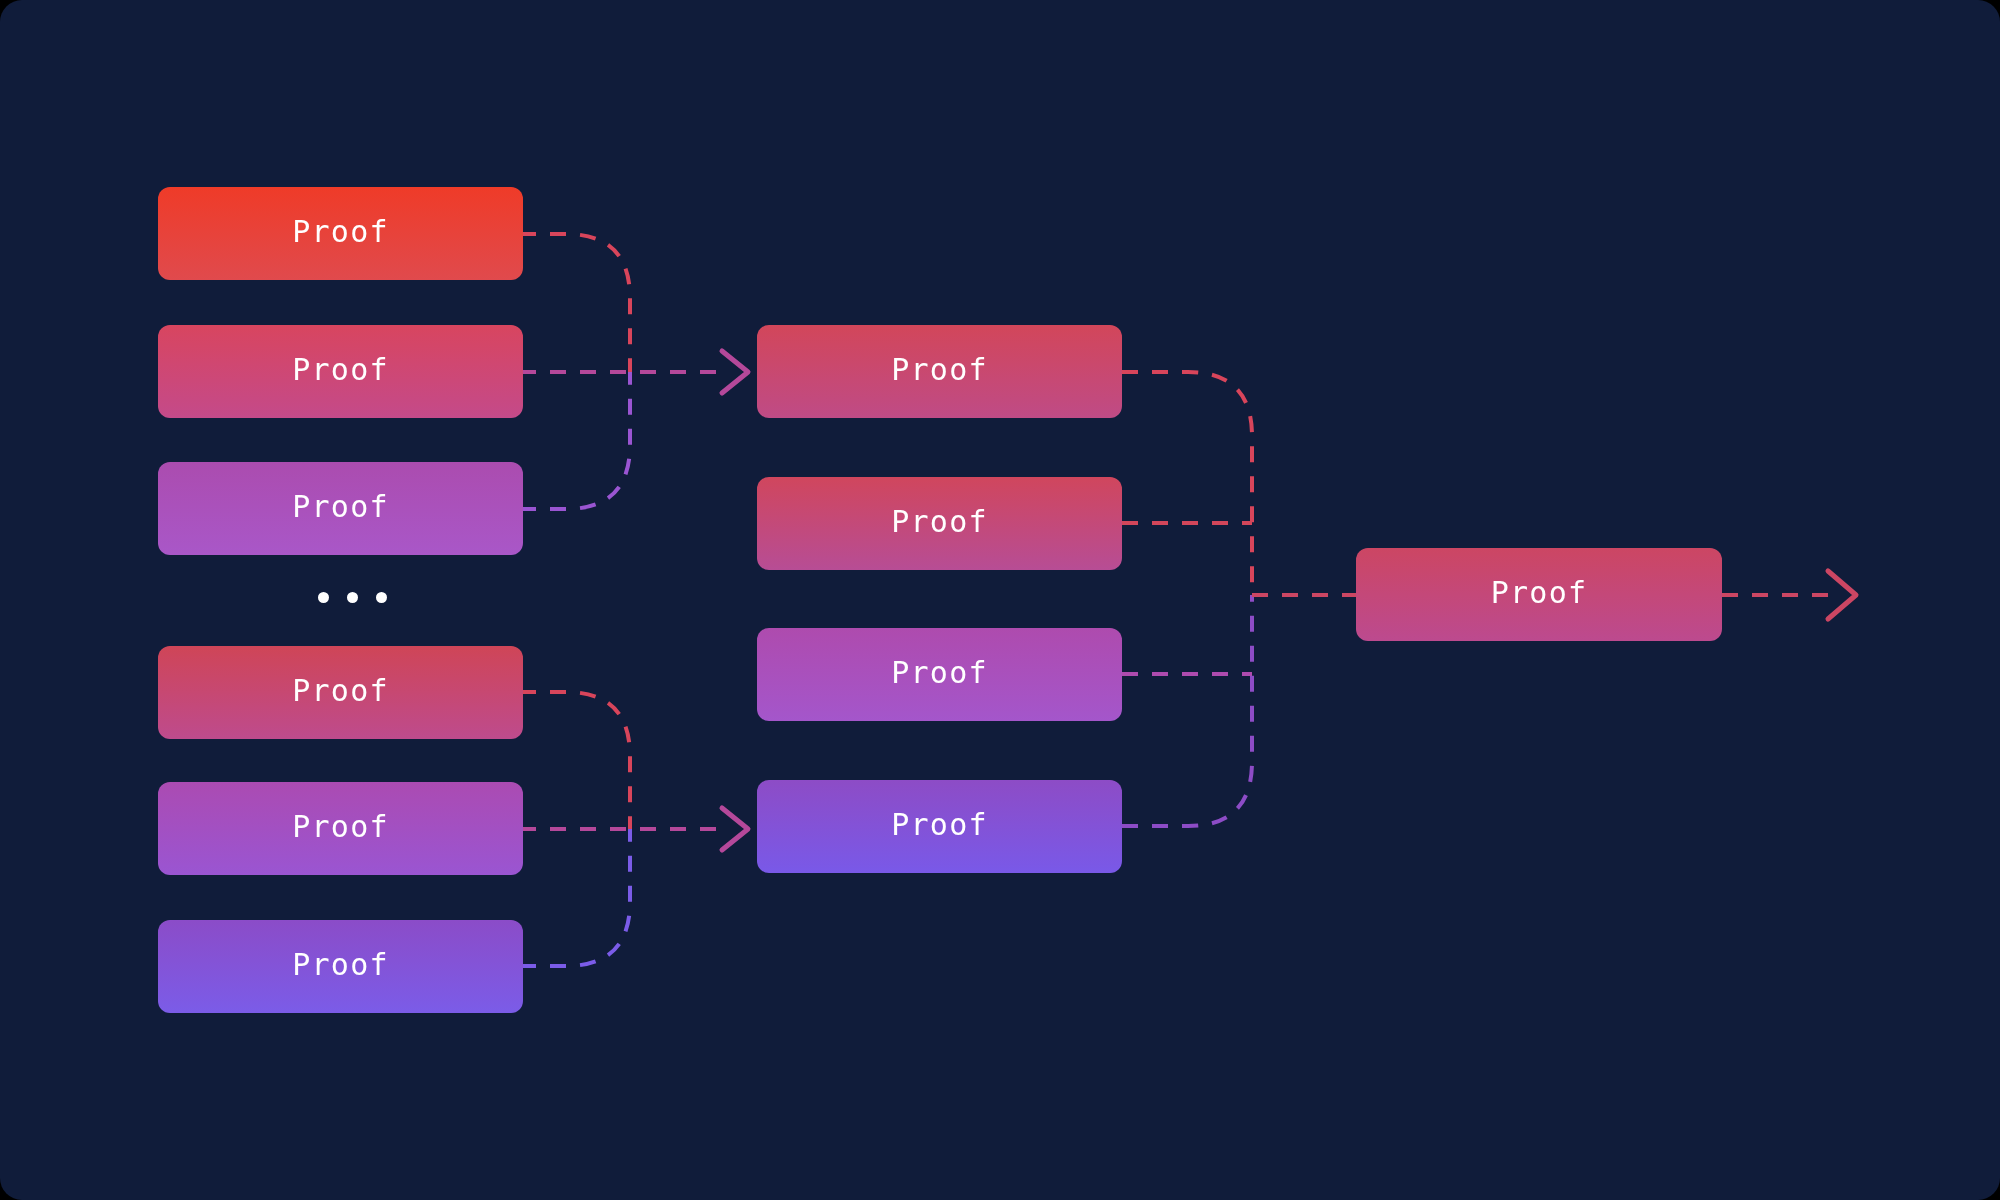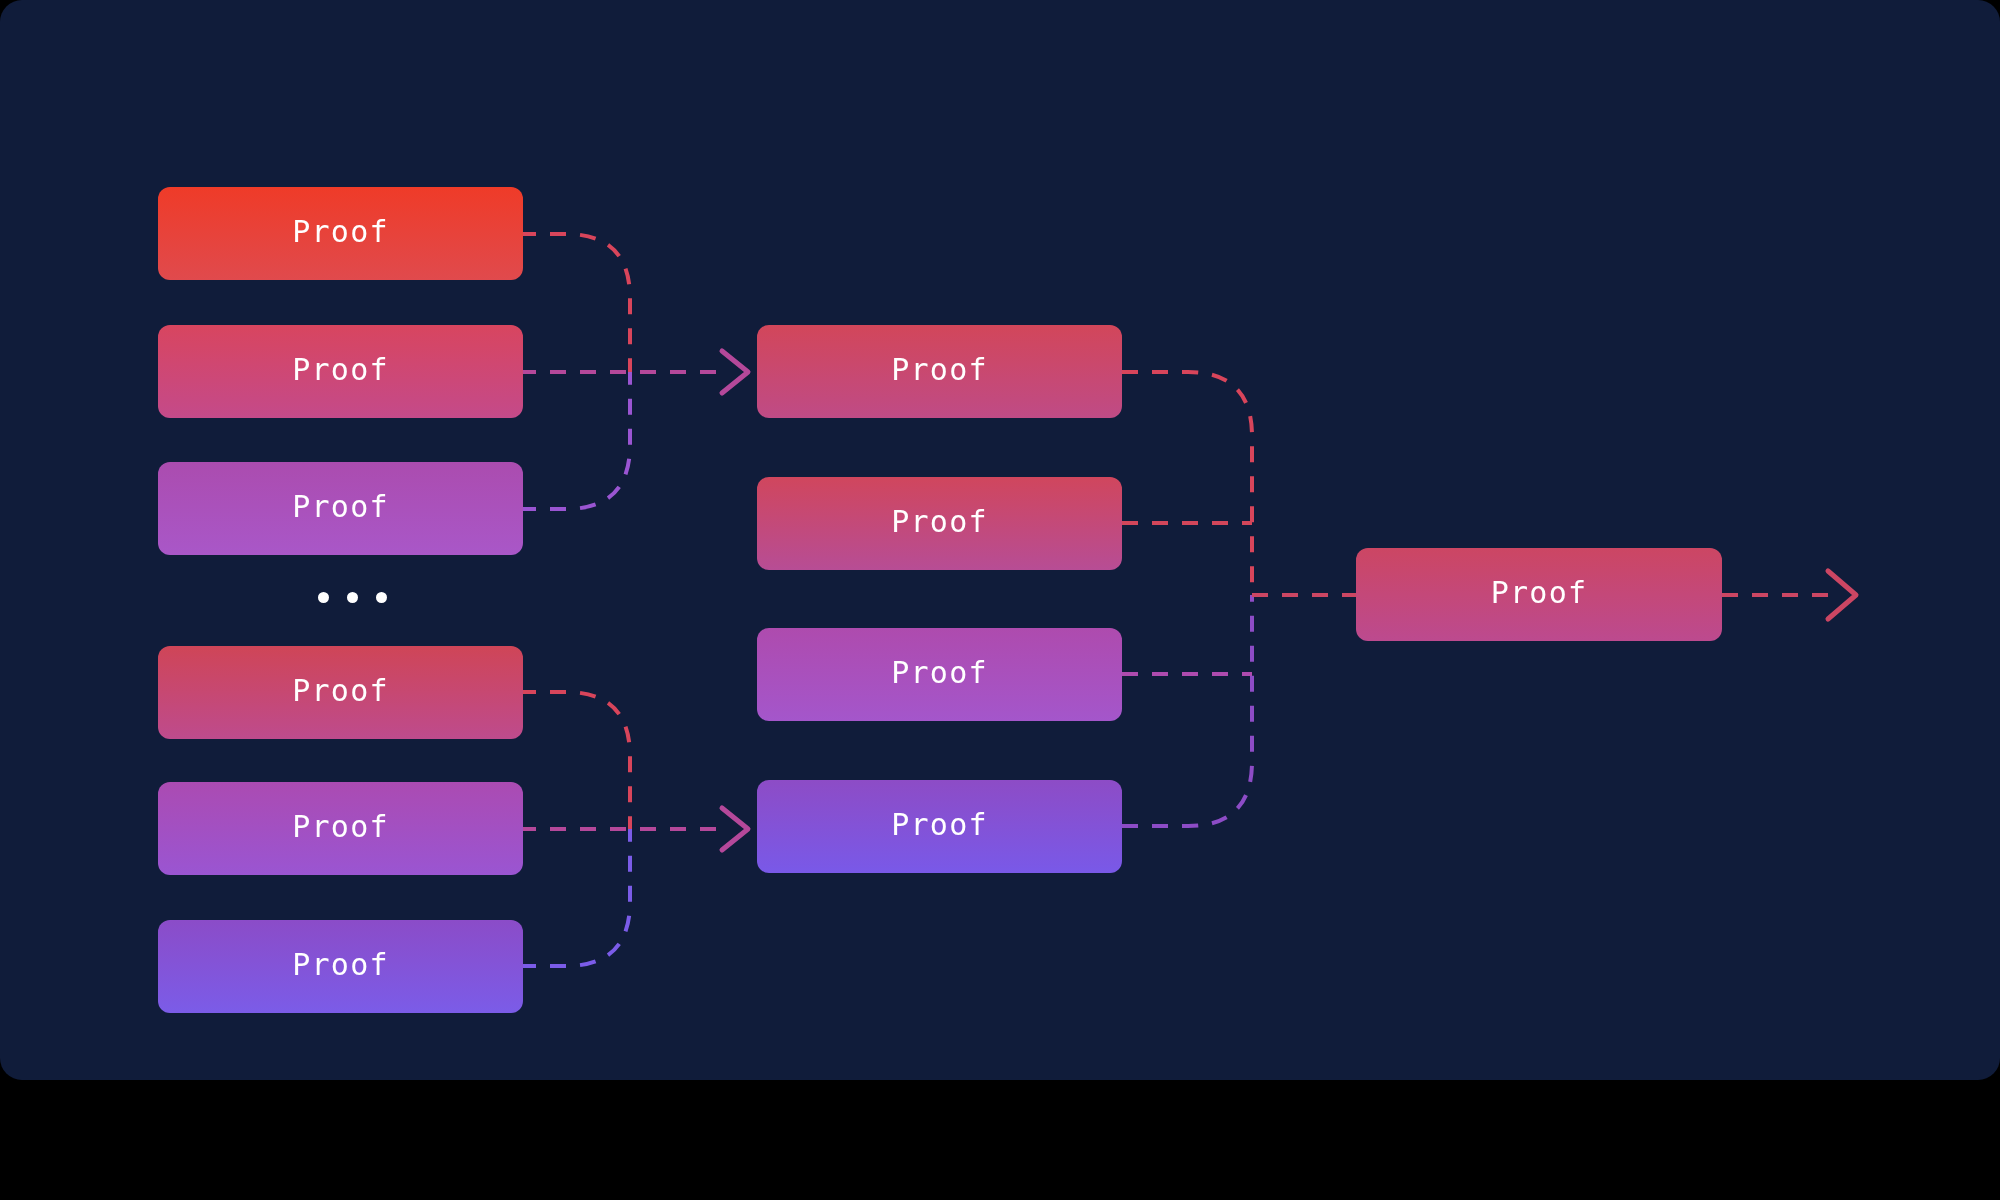--- a/index.html
+++ b/index.html
@@ -11,21 +11,21 @@
   body {
     width: 2000px;
     height: 1200px;
     overflow: hidden;
     font-family: "DejaVu Sans Mono", "Liberation Mono", monospace;
   }
 
   #canvas {
     position: relative;
     width: 2000px;
-    height: 1080px;
+    height: 1200px;
     background: #101c3a;
     border-radius: 22px;
     overflow: hidden;
   }
 
   #edge-layer {
     position: absolute;
     left: 0;
     top: 0;
     width: 2000px;

